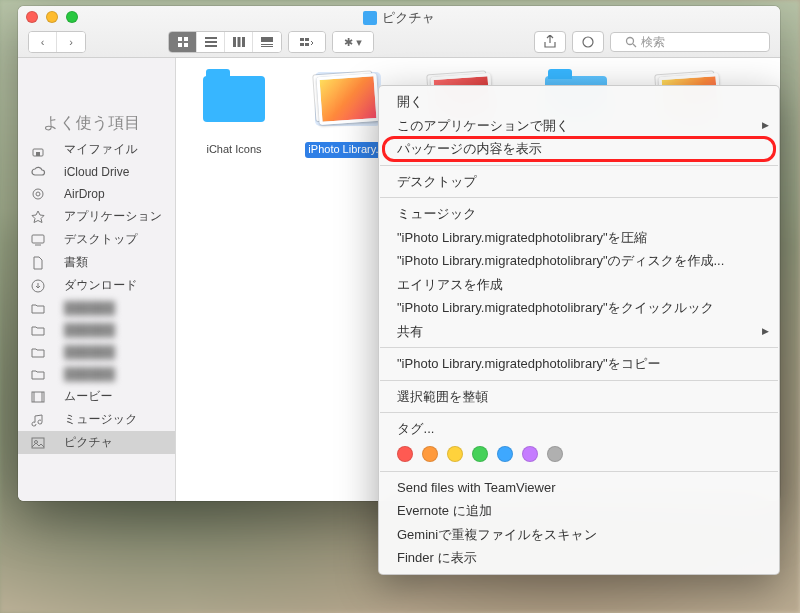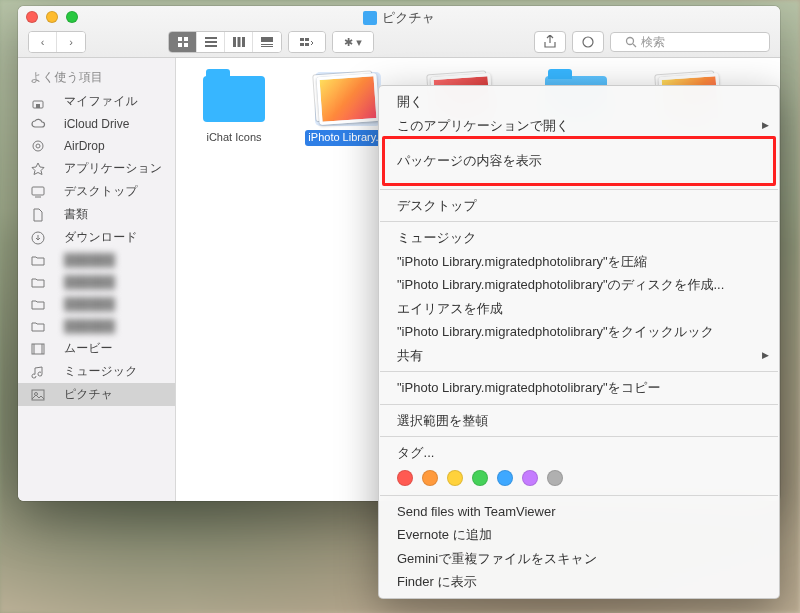--- a/index.html
+++ b/index.html
@@ -18,41 +18,41 @@
 .toolbar { display: flex; align-items: center; width: 100%; height: 30px; padding: 0 10px; gap: 6px; }
 .tb-group { display: flex; background: #fff; border: 1px solid #c8c8c8; border-radius: 4px; overflow: hidden; height: 22px; }
 .tb-btn { width: 28px; display: flex; align-items: center; justify-content: center; border-right: 1px solid #e0e0e0; background: #fff; color: #6a6a6a; cursor: default; font-size: 11px; }
 .tb-btn:last-child { border-right: none; }
 .tb-btn.active { background: #7b7b7b; color: #fff; }
 .tb-single { width: 32px; height: 22px; background: #fff; border: 1px solid #c8c8c8; border-radius: 4px; display: flex; align-items: center; justify-content: center; color: #6a6a6a; font-size: 11px; }
 .spacer { flex: 1; }
 .search { height: 20px; width: 160px; background: #fff; border: 1px solid #c8c8c8; border-radius: 4px; display: flex; align-items: center; padding: 0 14px; gap: 4px; color: #999; font-size: 12px; }
 .body { flex: 1; display: flex; overflow: hidden; }
 .sidebar { width: 158px; background: #f3f2f4; border-right: 1px solid #d8d8d8; padding: 8px 0; overflow-y: auto; font-size: 12px; }
-.sb-header { color: #8a8a8a; font-size: 12px; padding: 3px 12px 4px; font-weight: 500; }
+.sb-header { color: #8a8a8a; font-size: 16px; padding: 3px 25px 4px; font-weight: 500; margin-top: 44px; }
 .sb-item { display: flex; align-items: center; gap: 18px; padding: 3px 12px; color: #444; cursor: default; }
 .sb-item.selected { background: #d3d3d3; }
 .sb-icon { width: 16px; height: 16px; display: flex; align-items: center; justify-content: center; color: #7a7a7a; font-size: 13px; }
 .sb-item .blur { filter: blur(3px); color: #888; }
 .content { flex: 1; background: #fff; padding: 14px 10px; display: flex; align-items: flex-start; gap: 18px; overflow: hidden; }
-.file { width: 96px; display: flex; flex-direction: column; align-items: center; gap: 4px; }
+.file { width: 96px; display: flex; flex-direction: column; align-items: center; gap: 16px; }
 .file-icon { width: 66px; height: 54px; display: flex; align-items: center; justify-content: center; }
 .folder-ic { width: 62px; height: 46px; background: #37b6ff; border-radius: 4px; position: relative; }
 .folder-ic::before { content: ""; position: absolute; top: -7px; left: 3px; width: 24px; height: 10px; background: #37b6ff; border-radius: 3px 3px 0 0; }
 .folder-ic.sys { background: linear-gradient(180deg,#5fc4ff,#2ea8f0); }
 .photo-ic { width: 60px; height: 48px; background: linear-gradient(135deg,#ffde5c,#ff8a3c,#ff4d6d); border: 3px solid #fff; border-radius: 3px; box-shadow: 0 1px 3px rgba(0,0,0,.3), -4px -3px 0 -1px #fff, -4px -3px 0 0 rgba(0,0,0,.15); transform: rotate(-4deg); }
 .photo-ic.red { background: linear-gradient(135deg,#ff6b6b,#c92a2a); }
 .file-label { font-size: 11px; color: #444; text-align: center; line-height: 1.25; max-width: 92px; word-break: break-all; padding: 1px 3px; border-radius: 3px; }
 .file.selected .file-label { background: #2f7fe6; color: #fff; }
 .file.selected .file-icon { background: #dbe9fb; border-radius: 5px; }
 .ctx-menu { position: absolute; top: 85px; left: 378px; width: 402px; background: rgba(248,248,248,.98); border: 1px solid rgba(0,0,0,.18); border-radius: 5px; box-shadow: 0 12px 40px rgba(0,0,0,.35); padding: 4px 0; font-size: 13px; color: #333; z-index: 10; backdrop-filter: blur(20px); }
 .ctx-item { padding: 2px 18px; display: flex; align-items: center; cursor: default; line-height: 1.5; position: relative; }
 .ctx-item.submenu::after { content: "▶"; position: absolute; right: 10px; font-size: 9px; color: #555; }
 .ctx-sep { height: 1px; background: #d6d6d6; margin: 4px 1px; }
-.ctx-highlight { border: 3px solid #ff2020; border-radius: 2px; margin: -1px 3px; padding: 12px 12px; }
+.ctx-highlight { border: 3px solid #ff2020; border-radius: 12px; margin: -1px 3px; padding: 0 12px; }
 .ctx-tags { display: flex; gap: 9px; padding: 5px 18px; }
 .tag-dot { width: 16px; height: 16px; border-radius: 50%; border: .5px solid rgba(0,0,0,.12); }
 svg { display: block; }
 </style>
 </head>
 <body>
 
 <div class="desktop-bg"></div>
 
 <div class="window">

